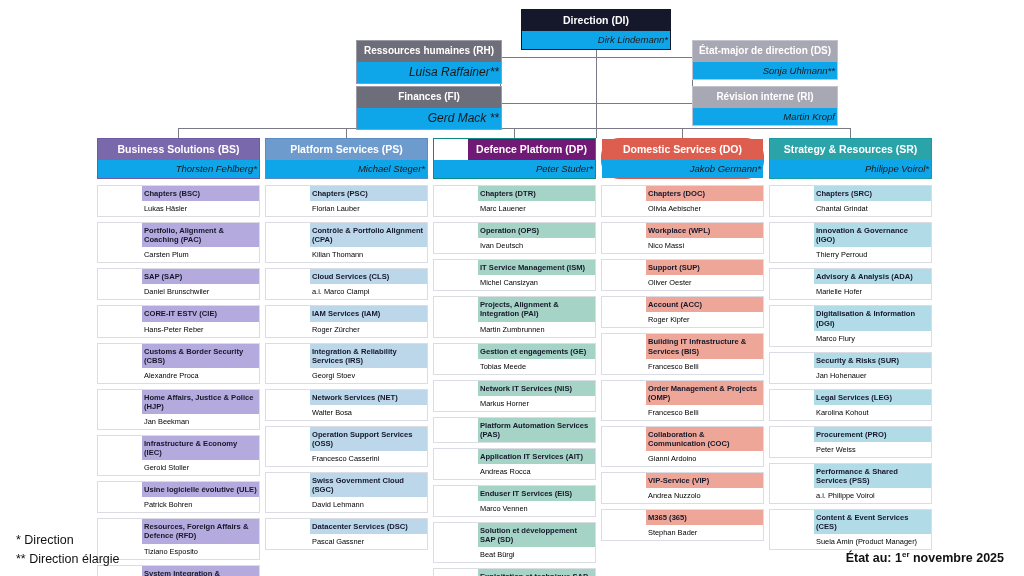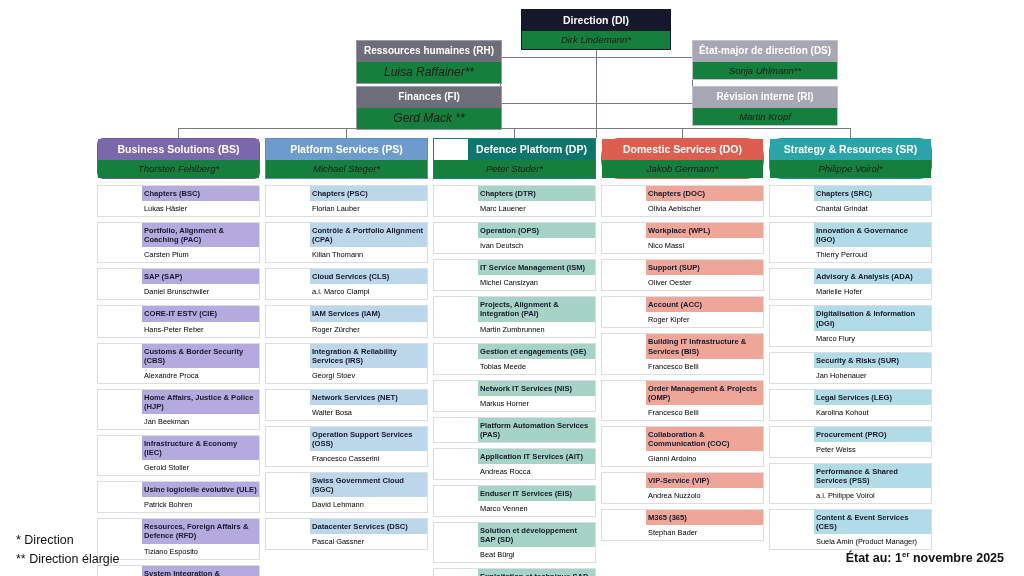--- a/index.html
+++ b/index.html
@@ -22,24 +22,24 @@
     font-size: 9.5px;
     font-weight: bold;
     text-align: center;
     line-height: 1.25;
     padding: 3px 2px 3px;
     color: #ffffff;
   }
   .box .nm {
     font-size: 9px;
     font-style: italic;
-    text-align: center;
+    text-align: right;
     line-height: 1.25;
     padding: 3px 2px 3px;
-    background: #15803d;
+    background: #0ea5e9;
     color: #1a1a1a;
   }
 
   
   .lvl-di { width: 150px; border: 1.4px solid #15182b; }
   .lvl-di .hdr { background: #15182b; font-size: 10.5px; padding: 4px 2px; }
   .lvl-di .nm  { font-size: 9.5px; }
 
   .lvl-gray { width: 146px; border: 1.2px solid #9a9aa6; }
   .lvl-gray .hdr { background: #6e6e7a; font-size: 10px; padding: 4px 2px; }
@@ -65,28 +65,28 @@
   
   .c-bs .col-head { border-color: #6f5ba3; }
   .c-bs .col-head .hdr { background: #7a68ad; }
   .c-bs .unit .hdr { background: #b5aadd; }
 
   .c-ps .col-head { border-color: #5b8cc4; }
   .c-ps .col-head .hdr { background: #6e9bcd; }
   .c-ps .unit .hdr { background: #bcd6ea; }
 
   .c-dp .col-head { border-color: #0e8a80; }
-  .c-dp .col-head .hdr { background: #0f766e; margin-left: 34px; }
+  .c-dp .col-head .hdr { background: #701a75; margin-left: 34px; }
   .c-dp .unit .hdr { background: #a5d3c5; }
 
   .c-do .col-head { border-color: #d95b4c; border-radius: 18px; }
   .c-do .col-head .hdr { background: #dd5e4e; }
   .c-do .unit .hdr { background: #eda697; }
 
-  .c-sr .col-head { border-color: #1a9aa3; border-radius: 12px; }
+  .c-sr .col-head { border-color: #1a9aa3; }
   .c-sr .col-head .hdr { background: #2aa3a9; }
   .c-sr .unit .hdr { background: #b2dbe8; }
 
   
   .ln { position: absolute; background: #7a7a86; }
   .ln.v { width: 1.2px; }
   .ln.h { height: 1.2px; }
 
   
   .legend {
@@ -137,21 +137,21 @@
   <div class="box lvl-lgray" style="left:692px; top:40px;">
     <div class="hdr">État-major de direction (DS)</div>
     <div class="nm">Sonja Uhlmann**</div>
   </div>
   <div class="box lvl-lgray" style="left:692px; top:86px;">
     <div class="hdr">Révision interne (RI)</div>
     <div class="nm">Martin Kropf</div>
   </div>
 
   <div class="col c-bs" style="left:97px;">
-    <div class="box col-head" style="position:relative;border-radius:6px;">
+    <div class="box col-head" style="position:relative;">
       <div class="hdr">Business Solutions (BS)</div>
       <div class="nm">Thorsten Fehlberg*</div>
     </div>
     <div>
         <div class="unit">
           <div class="hdr">Chapters (BSC)</div>
           <div class="nm">Lukas Häsler</div>
         </div>
         <div class="unit">
           <div class="hdr">Portfolio, Alignment &amp; Coaching (PAC)</div>

